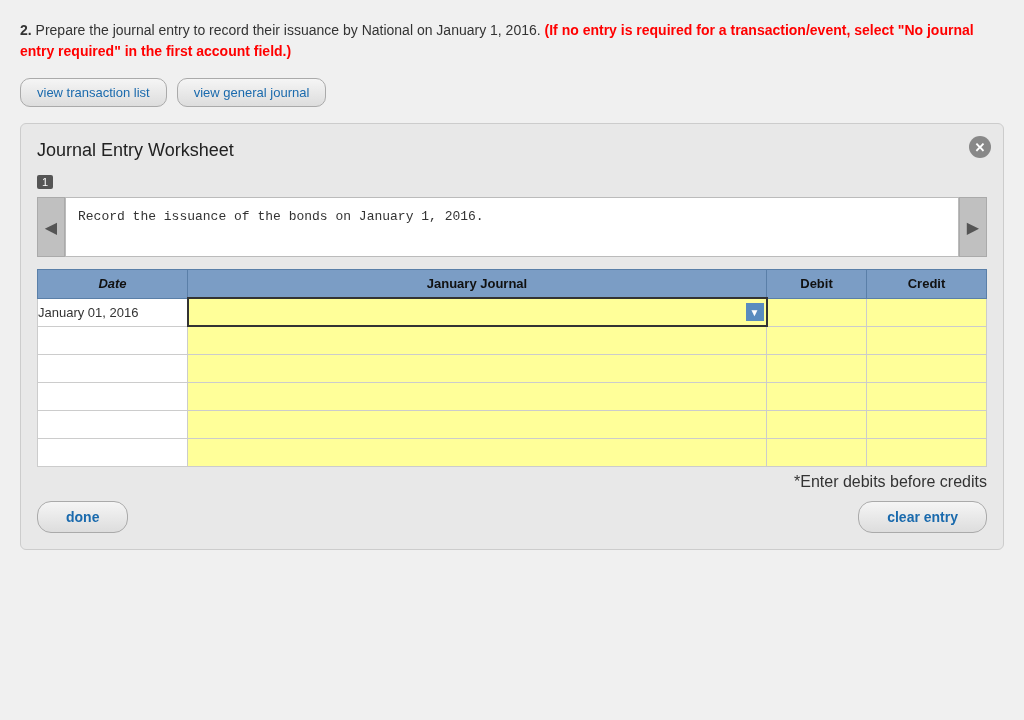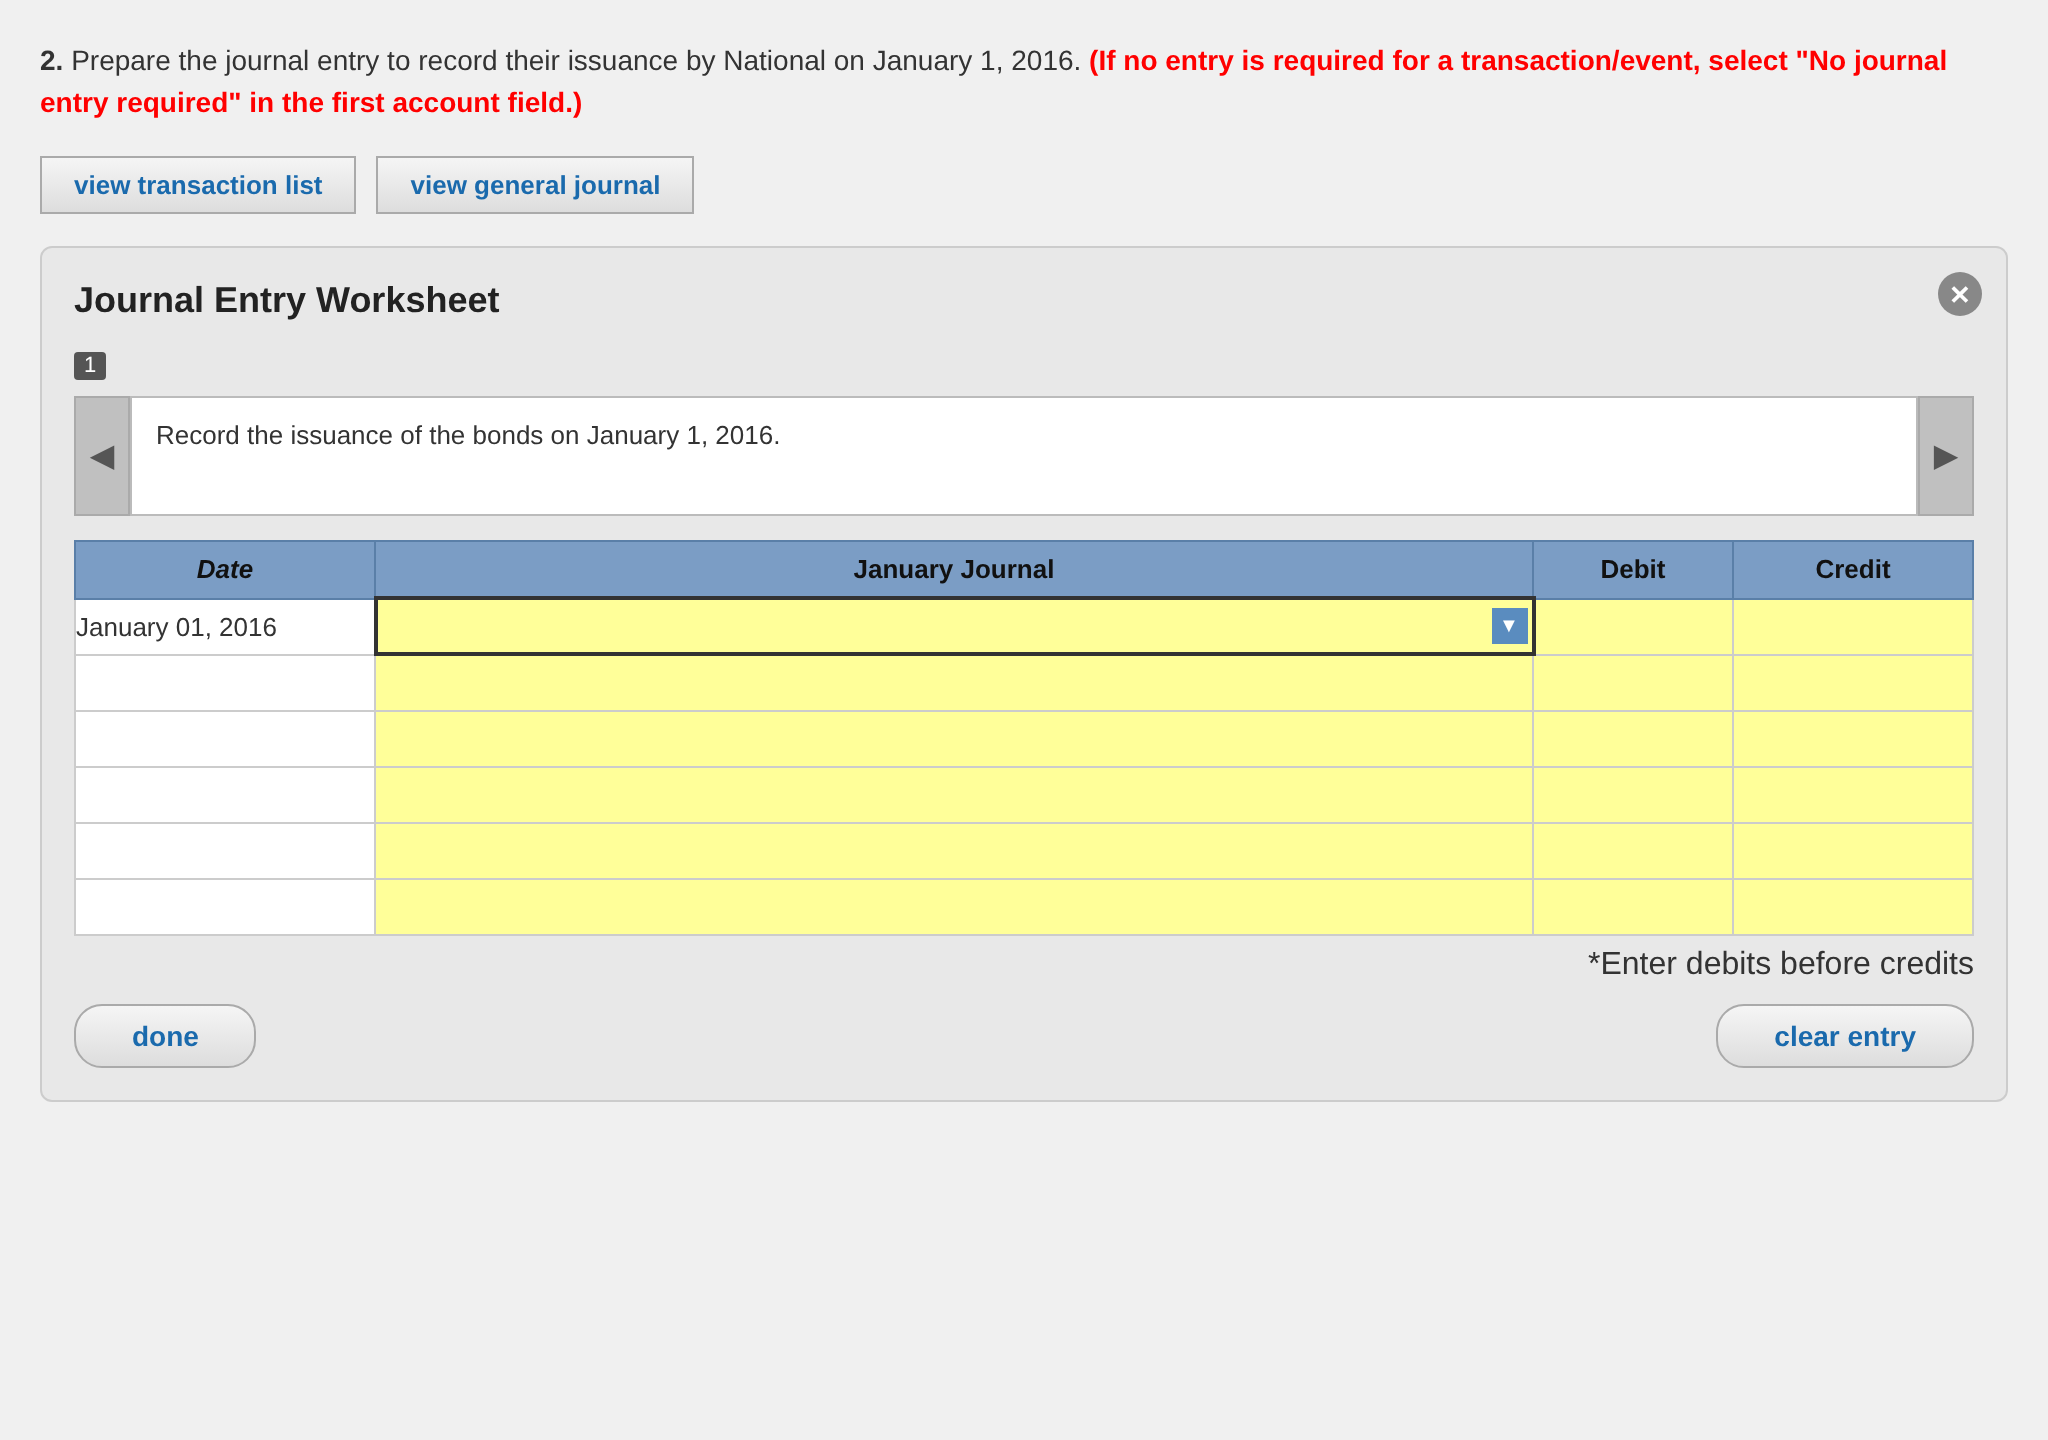--- a/index.html
+++ b/index.html
@@ -22,39 +22,39 @@
       font-weight: bold;
     }
     .top-buttons {
       display: flex;
       gap: 10px;
       margin-bottom: 16px;
     }
     .top-btn {
       padding: 6px 16px;
       border: 1px solid #aaa;
-      border-radius: 0;
+      border-radius: 10px;
       background: #e8e8e8;
       color: #1a6aad;
-      font-weight: bold;
+      font-weight: normal;
       font-size: 13px;
       cursor: pointer;
       background: linear-gradient(to bottom, #f5f5f5, #ddd);
     }
 
     .worksheet-container {
       background: #e8e8e8;
       border: 1px solid #ccc;
       border-radius: 6px;
       padding: 16px;
       position: relative;
     }
     .worksheet-title {
       font-size: 18px;
-      font-weight: bold;
+      font-weight: normal;
       margin-bottom: 12px;
       color: #222;
     }
     .close-btn {
       position: absolute;
       top: 12px;
       right: 12px;
       width: 22px;
       height: 22px;
       border-radius: 50%;
@@ -96,20 +96,21 @@
     }
     .description-text {
       flex: 1;
       border: 1px solid #bbb;
       background: white;
       padding: 10px 12px;
       font-size: 13px;
       color: #333;
       min-height: 60px;
       line-height: 1.4;
+      font-family: Liberation Mono, monospace;
     }
     .journal-table {
       width: 100%;
       border-collapse: collapse;
       margin-bottom: 6px;
     }
     .journal-table th {
       background: #7b9dc5;
       color: #111;
       font-weight: bold;

